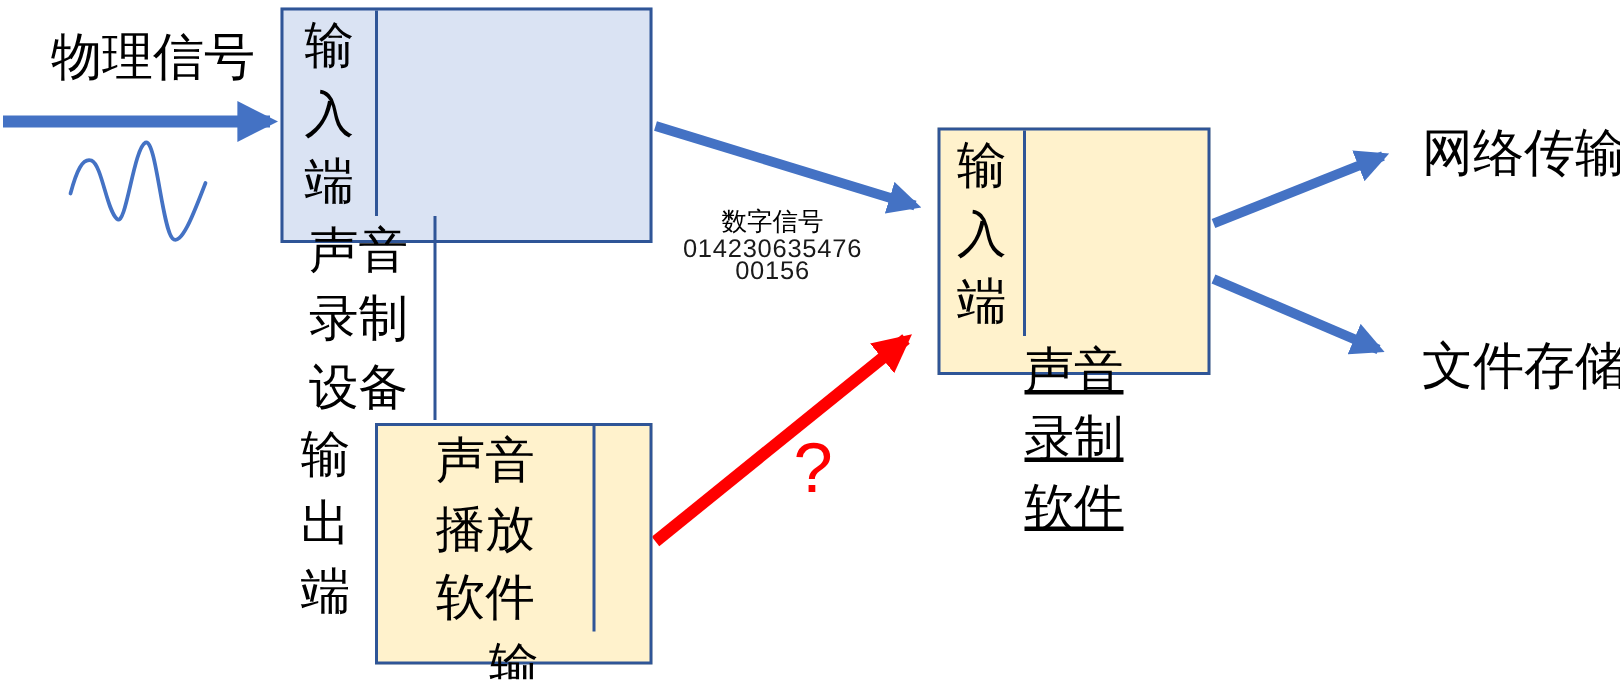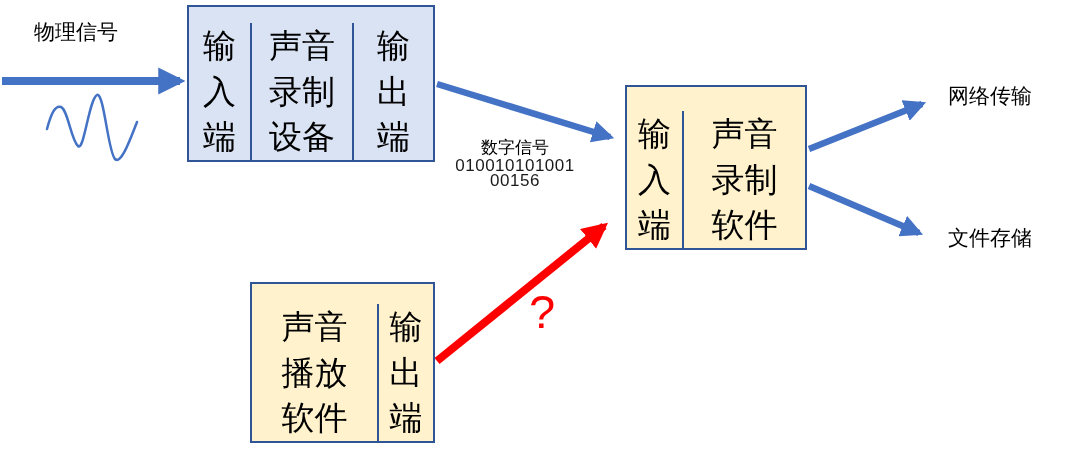--- a/index.html
+++ b/index.html
@@ -19,24 +19,23 @@
     pointer-events: none;
   }
   .stroke-blue { stroke: var(--arrow-blue, #4472C4); }
   .fill-blue   { fill:   var(--arrow-blue, #4472C4); }
   .stroke-red  { stroke: var(--arrow-red, #FF0000); }
   .fill-red    { fill:   var(--arrow-red, #FF0000); }
 
   .box {
     position: absolute;
     display: flex;
-    flex-direction: row;
+    flex-direction: column;
     border: 2px solid var(--border-blue, #2F5597);
     box-sizing: border-box;
-    align-items: flex-end;
   }
   .box-blue   { background: var(--box-blue-fill, #DAE3F3); }
   .box-yellow { background: var(--box-yellow-fill, #FFF2CC); }
   .cell {
     display: flex;
     align-items: center;
     justify-content: center;
     box-sizing: border-box;
     border-right: 2px solid var(--border-blue, #2F5597);
   }
@@ -52,29 +51,29 @@
   .t.w1 { width: 36px; }
   .t.w2 { width: 72px; }
 
   .box1 { left: 187px; top: 5px;   width: 248px; height: 157px; }
   .box1 .c1 { width: 63px; }
   .box1 .c2 { width: 102px; }
   .box1 .c3 { width: 56px; flex: 1; }
 
   .box2 { left: 625px; top: 85px;  width: 182px; height: 165px; }
   .box2 .c1 { width: 57px; }
-  .box2 .c2 { flex: 1; }
+  .box2 .c2 { flex: 1; text-decoration: underline; }
 
   .box3 { left: 250px; top: 282px; width: 185px; height: 161px; }
-  .box3 .c1 { width: 127px; }
+  .box3 .c1 { width: 145px; }
   .box3 .c2 { flex: 1; }
 
   .label {
     position: absolute;
-    font-size: 21px;
+    font-size: 34px;
     line-height: 1.1;
     white-space: nowrap;
     color: #000;
   }
   .physical { left: 34px;  top: 20px; }
   .network  { left: 948px; top: 84px; }
   .file     { left: 948px; top: 226px; }
 
   .digital-block {
     position: absolute;
@@ -134,21 +133,21 @@
     <div class="cell c2">
       <span class="t w2">声音录制设备</span>
     </div>
     <div class="cell c3">
       <span class="t w1">输出端</span>
     </div>
   </div>
 
   <div class="digital-block">
     <div class="digital-title">数字信号</div>
-    <div class="bin-line">010010101001</div>
+    <div class="bin-line">014230635476</div>
     <div class="bin-line">00156</div>
   </div>
 
   <div class="box box-yellow box2">
     <div class="cell c1">
       <span class="t w1">输入端</span>
     </div>
     <div class="cell c2">
       <span class="t w2">声音录制软件</span>
     </div>

